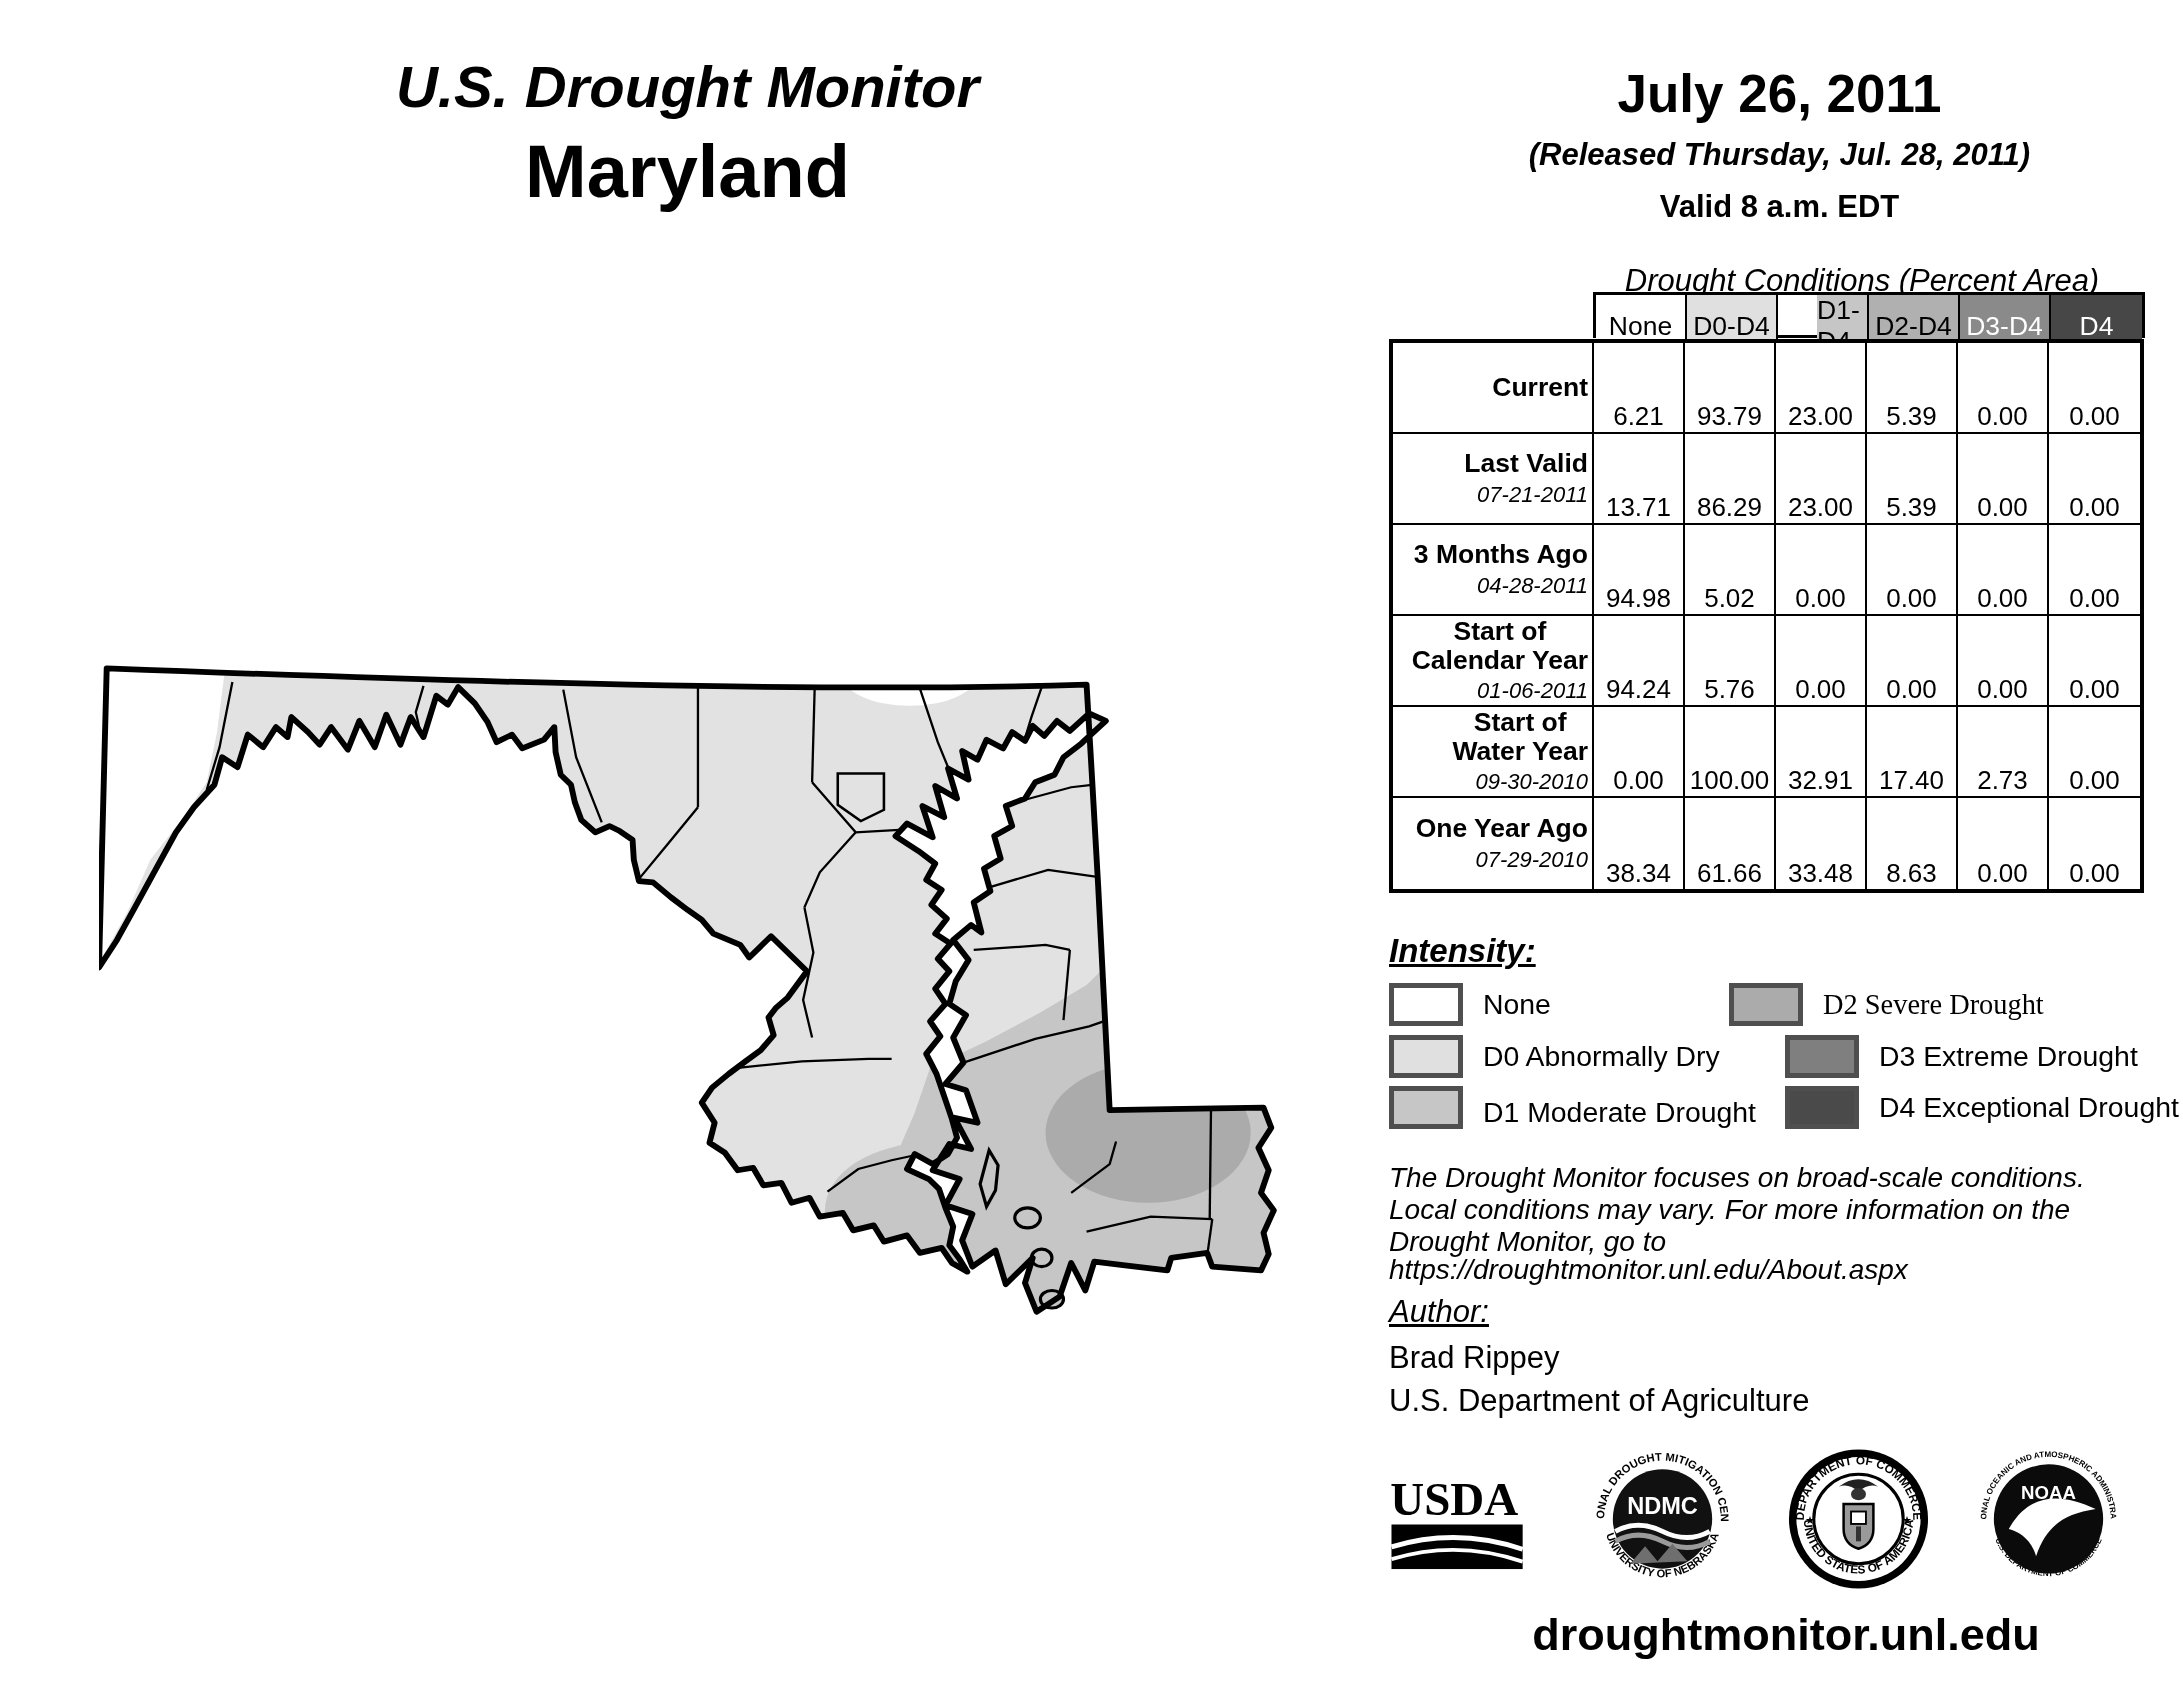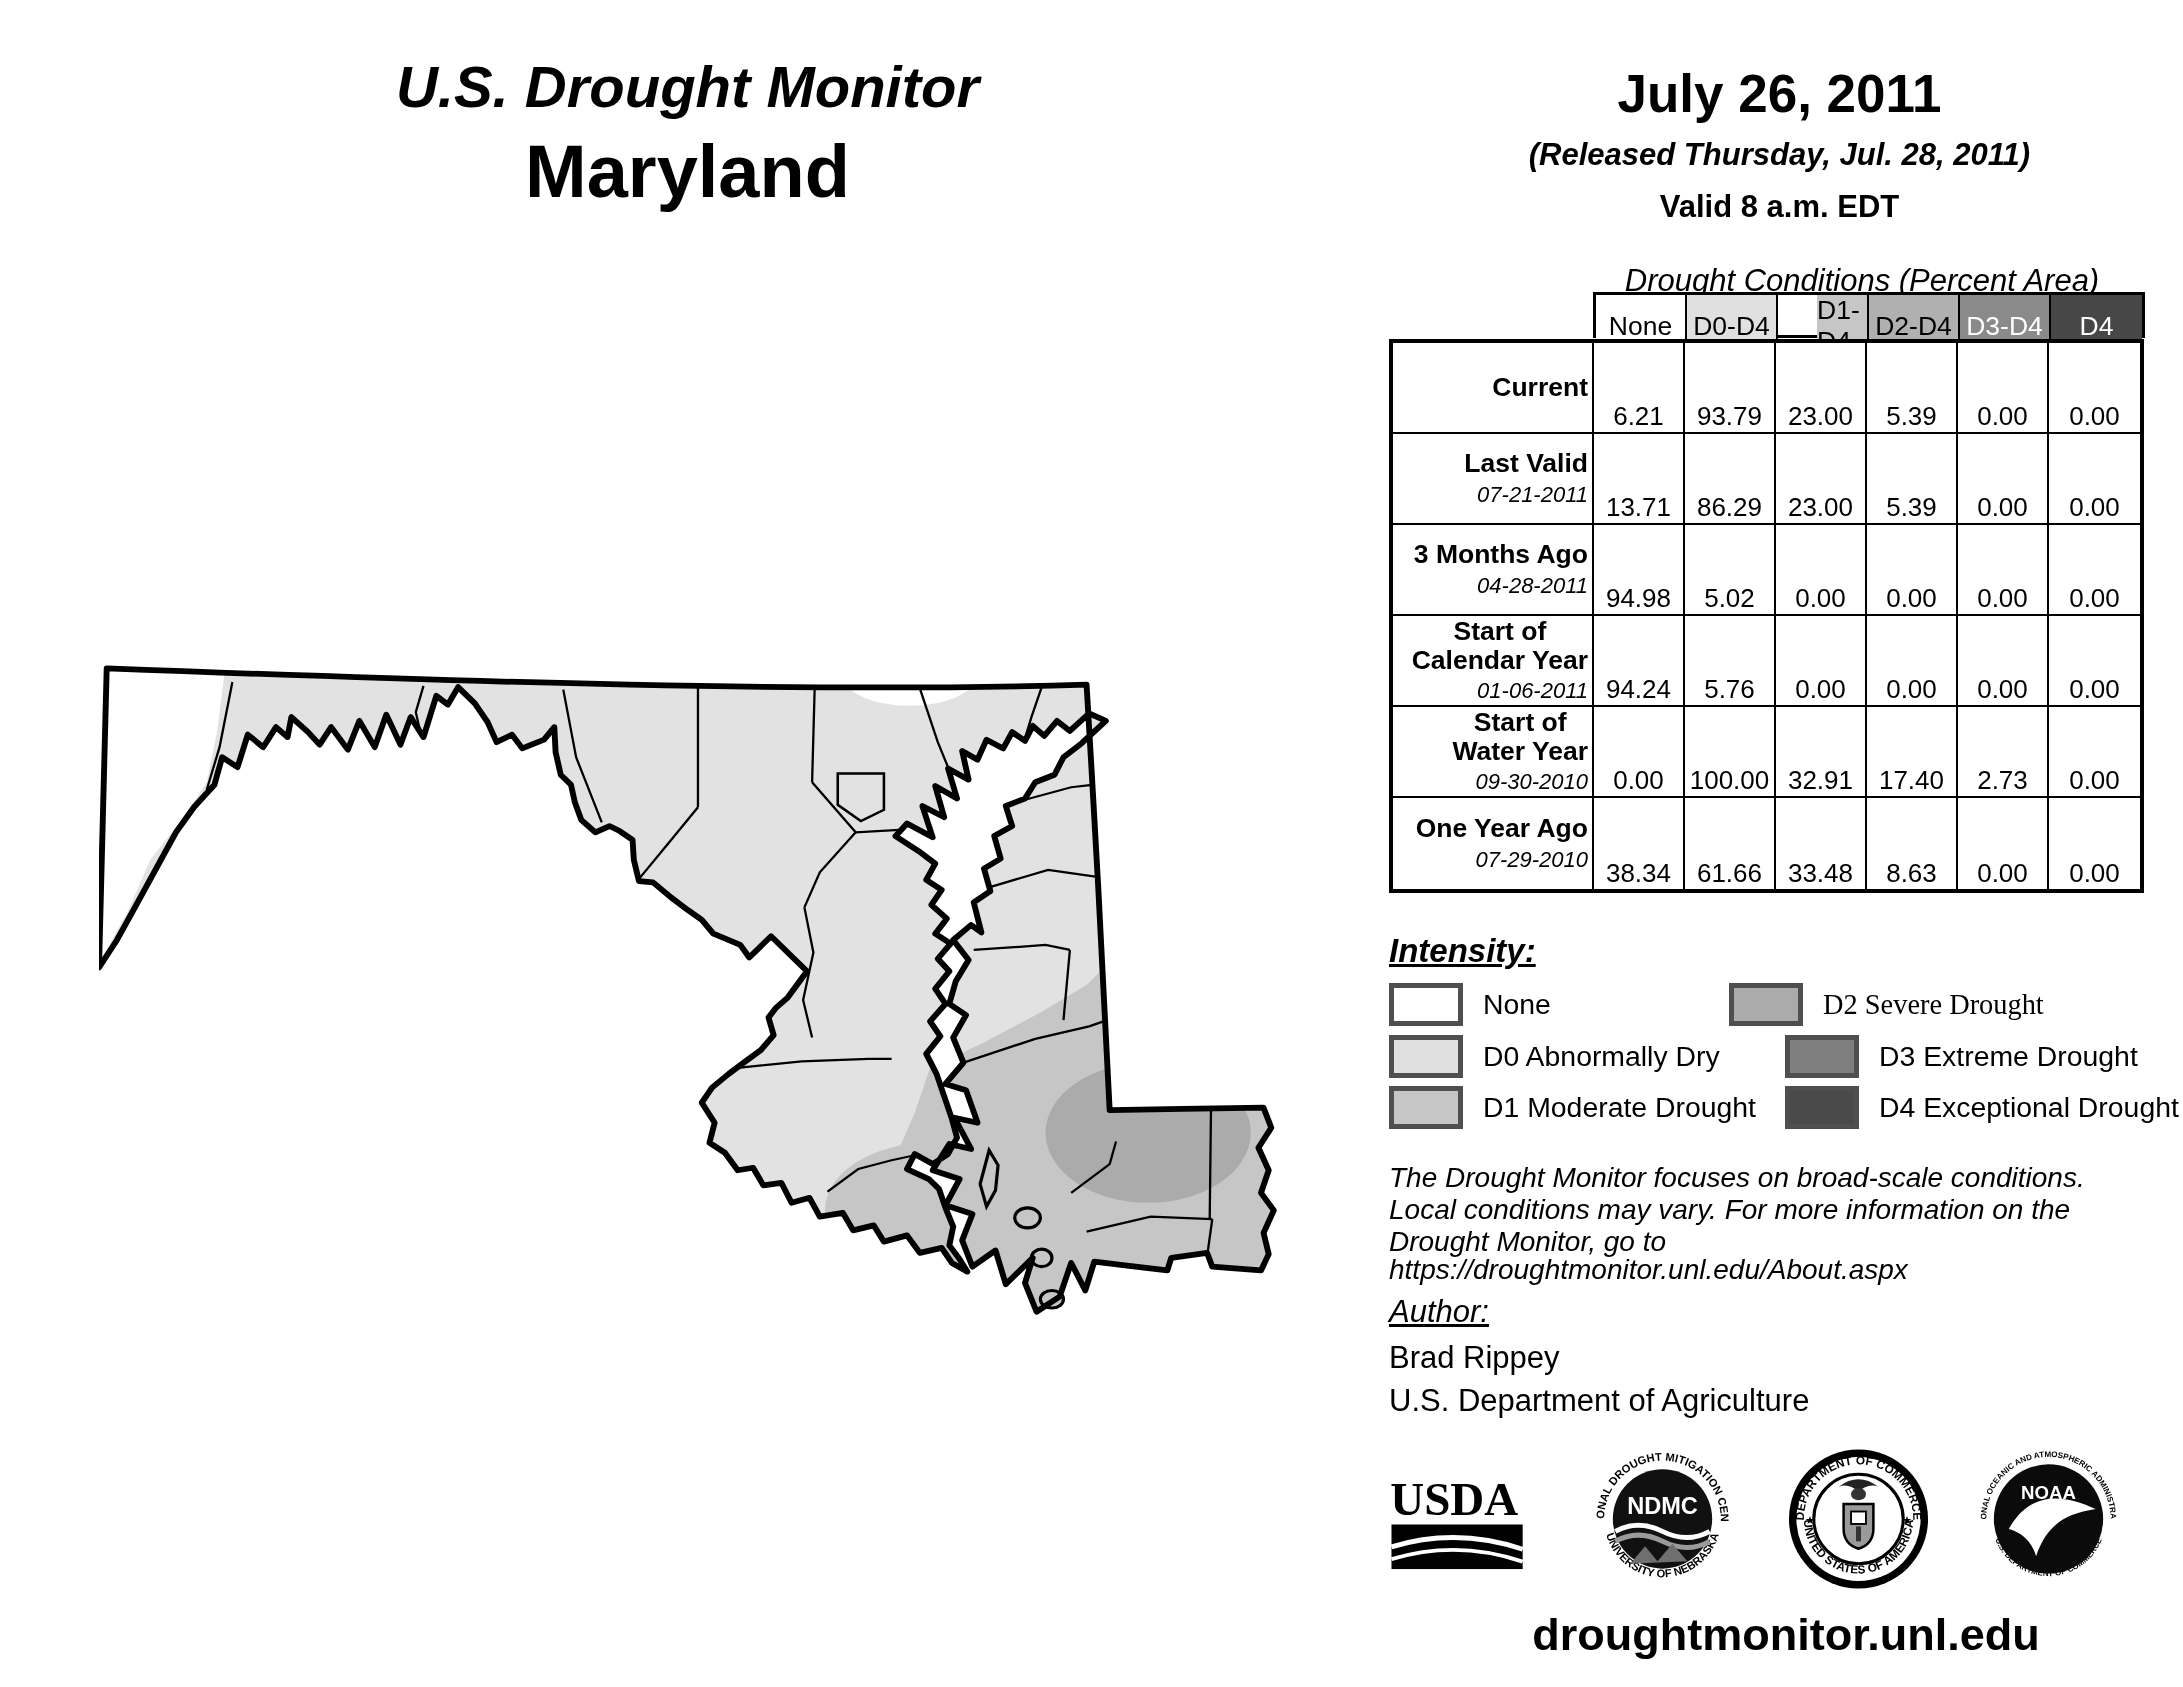--- a/index.html
+++ b/index.html
@@ -152,21 +152,21 @@
   <div class="abs" id="intensity">Intensity:</div>
 
   <div class="abs leg-row" style="left:1389px;top:983px;">
     <div class="swatch" style="background-color: rgb(255, 255, 255);"></div>
     <div class="leg-label">None</div>
   </div>
   <div class="abs leg-row" style="left:1389px;top:1035px;">
     <div class="swatch" style="background-color: rgb(224, 224, 224);"></div>
     <div class="leg-label">D0 Abnormally Dry</div>
   </div>
-  <div class="abs leg-row" style="left:1389px;top:1086px;">
+  <div class="abs leg-row" style="left:1389px;top:1086px;align-items:flex-end;">
     <div class="swatch" style="background-color: rgb(198, 198, 198);"></div>
     <div class="leg-label">D1 Moderate Drought</div>
   </div>
   <div class="abs leg-row" style="left:1729px;top:983px;font-family:Liberation Serif, serif;">
     <div class="swatch" style="background-color: rgb(171, 171, 171);"></div>
     <div class="leg-label">D2 Severe Drought</div>
   </div>
   <div class="abs leg-row" style="left:1785px;top:1035px;">
     <div class="swatch" style="background-color: rgb(127, 127, 127);"></div>
     <div class="leg-label">D3 Extreme Drought</div>

